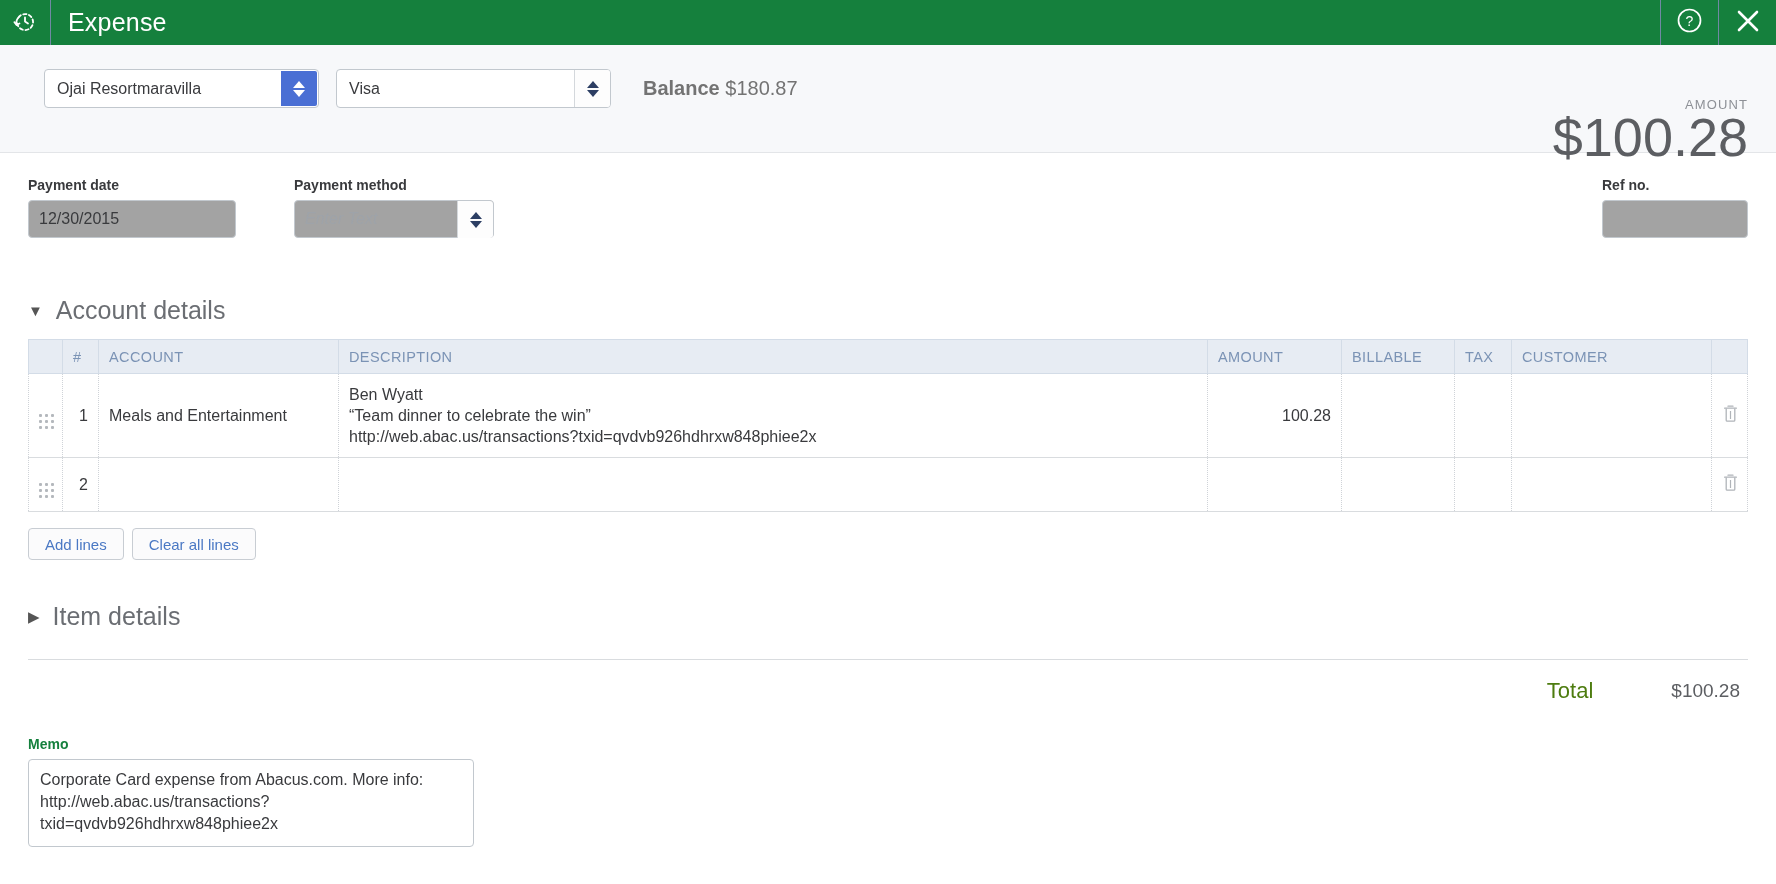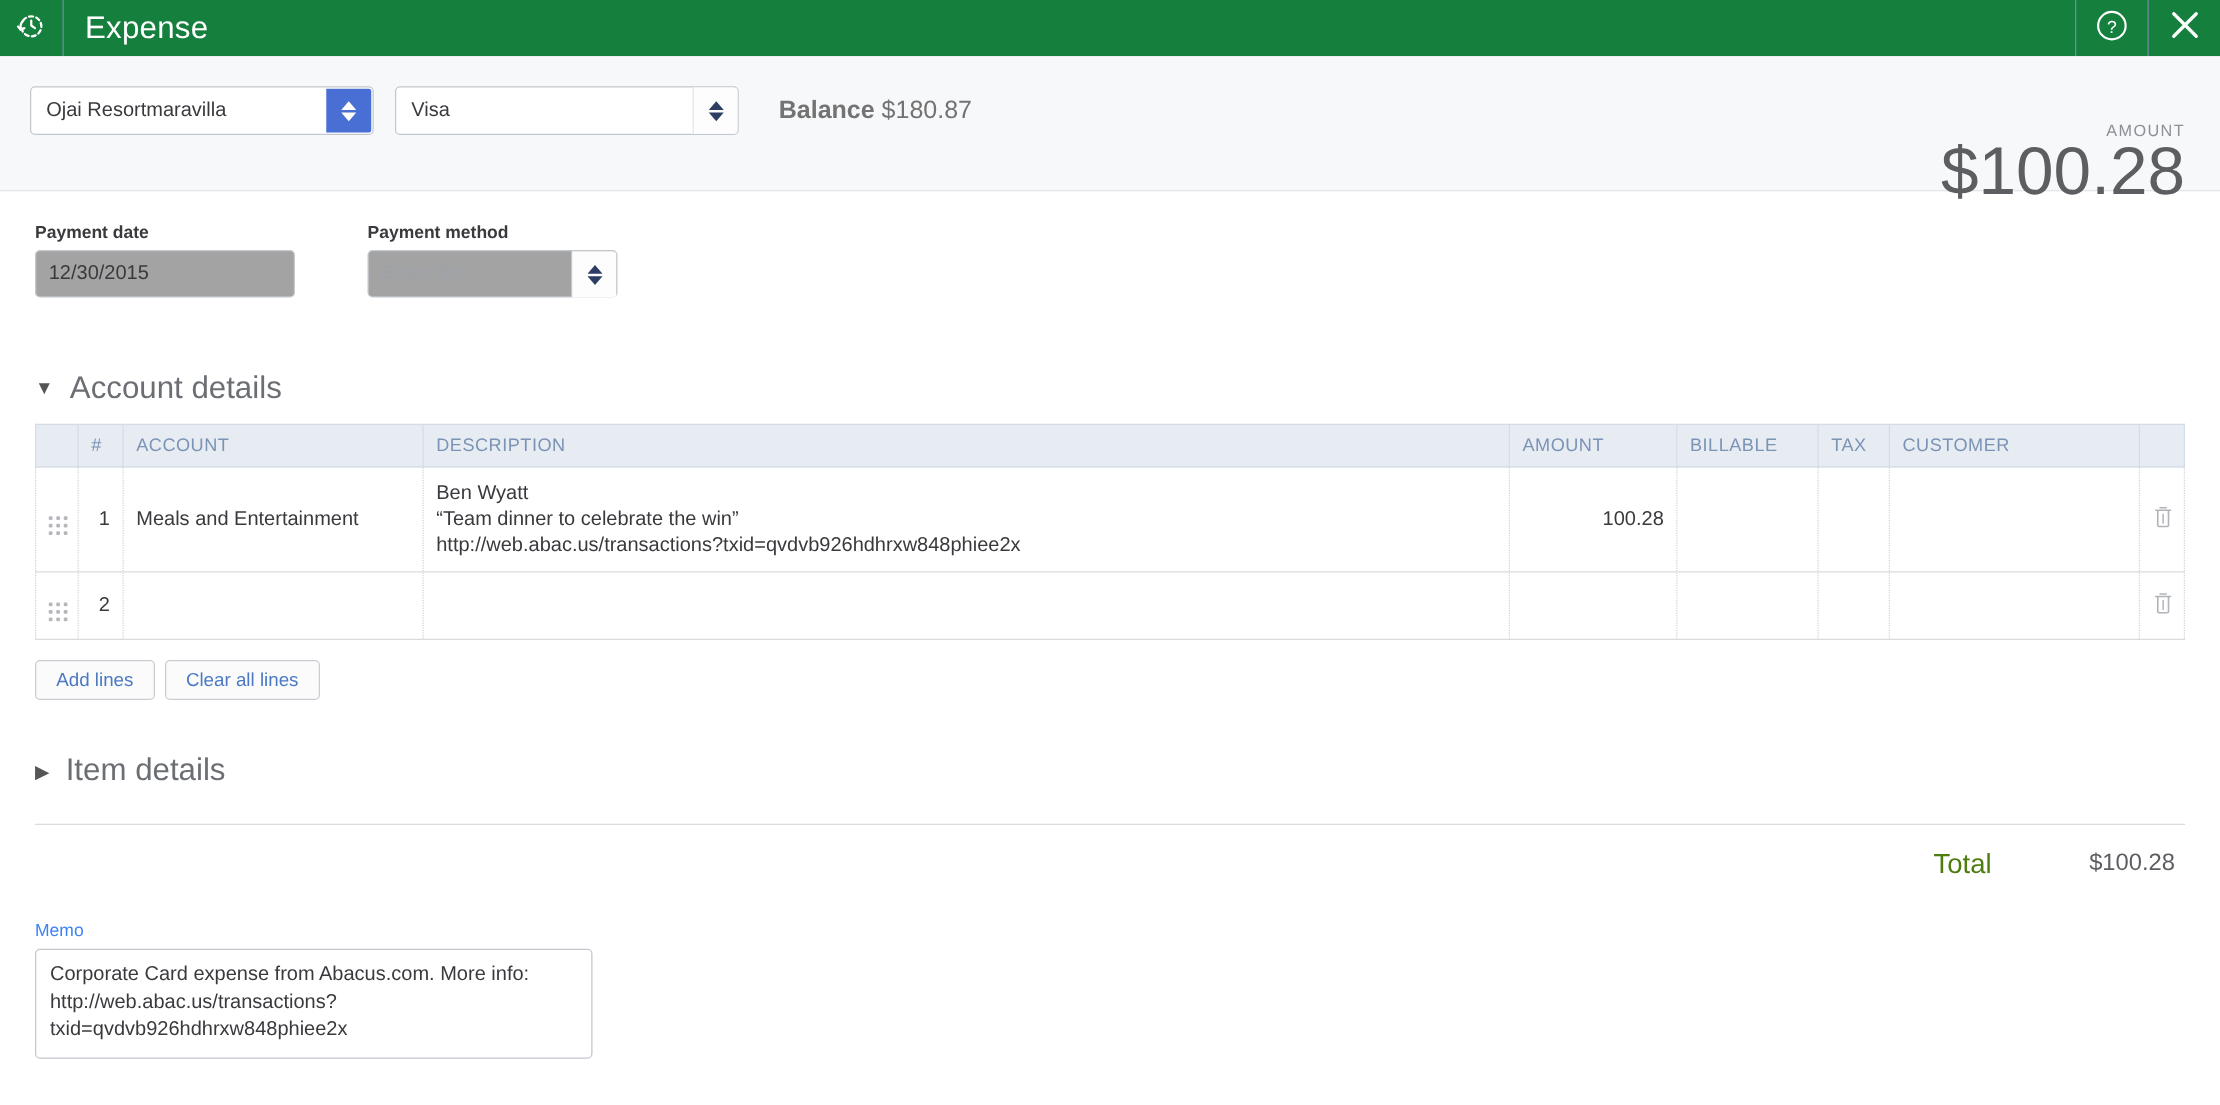--- a/index.html
+++ b/index.html
@@ -217,21 +217,21 @@
   .divider { border-top: 1px solid #d9dcdf; margin-top: 28px; }
 
   .total-row {
     display: flex; justify-content: flex-end; align-items: center;
     margin-top: 18px; padding-right: 8px;
   }
   .total-label { font-size: 22px; color: #4d7c0f; margin-right: 78px; }
   .total-value { font-size: 19px; color: #5c5e62; }
 
   .memo-block { margin-top: 22px; }
-  .memo-label { font-size: 14px; font-weight: 400; color: #3b82f6; margin-bottom: 7px; margin-top: 32px; }
+  .memo-label { font-size: 14px; font-weight: 700; color: #15803d; margin-bottom: 7px; margin-top: 32px; }
   textarea.memo {
     width: 446px; height: 88px;
     border: 1px solid #c2c8ce; border-radius: 4px;
     font-size: 16px; color: #393a3d;
     padding: 9px 11px;
     line-height: 22px;
     resize: none;
     font-family: "Liberation Sans", sans-serif;
     outline: none;
   }
@@ -262,21 +262,21 @@
   <div class="tb-btn">
     <span>
       <svg width="28" height="28" viewBox="0 0 28 28">
         <path d="M5 5 L23 23 M23 5 L5 23" stroke="#ffffff" stroke-width="2.6" stroke-linecap="round"></path>
       </svg>
     </span>
   </div>
 </div>
 
 <div class="topstrip">
-  <div style="padding-left:24px">
+  <div style="padding-left:44px">
     <div class="sel-wrap">
       <select class="qbo-select sel-payee">
         <option>Ojai Resortmaravilla</option>
       </select>
       <span class="stepper blue">
         <span class="caret-up"></span>
           <span class="caret-dn"></span>
       </span>
     </div>
   </div>
@@ -314,20 +314,24 @@
       <div class="flabel">Payment method</div>
       <div class="sel-wrap">
         <input class="finput w-method" placeholder="Enter Text" style="">
         <span class="stepper">
           <span class="caret-up"></span>
             <span class="caret-dn"></span>
         </span>
       </div>
     </div>
 
+    <div class="refno">
+      <div class="flabel">Ref no.</div>
+      <input class="finput w-ref" value="" style="">
+    </div>
   </div>
 
   <div class="section-head">
     <span class="tri">▼</span>
     <span>Account details</span>
   </div>
 
   <table class="lines">
     <thead>
       <tr>

